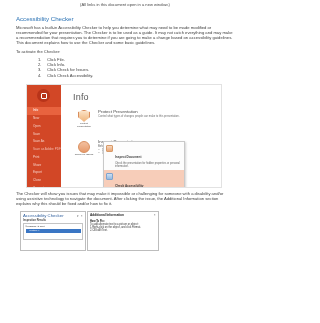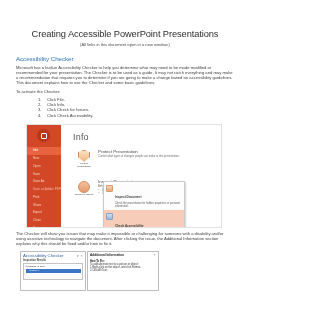--- a/index.html
+++ b/index.html
@@ -167,21 +167,20 @@
   .pane-body{ padding:1.5px 2px; font-size:2.6px; color:#333; line-height:3.1px;}
   .pane-body .hdr{ font-weight:bold; color:#111; }
 
   .tail{ margin-top:5px; }
 </style>
 </head>
 <body>
 
 <div class="page">
 
-  <h1 class="doc-title">Creating Accessible PowerPoint Presentations</h1>
   <div class="doc-subtitle">(All links in this document open in a new window.)</div>
 
   <h2 class="h2">Accessibility Checker</h2>
 
   <p class="body">Microsoft has a built-in Accessibility Checker to help you determine what may need to be made modified or recommended for your presentation. The Checker is to be used as a guide. It may not catch everything and may make a recommendation that requires you to determine if you are going to make a change based on accessibility guidelines. This document explains how to use the Checker and some basic guidelines.</p>
 
   <p class="body">To activate the Checker:</p>
 
   <ol class="steps">
     <li>

